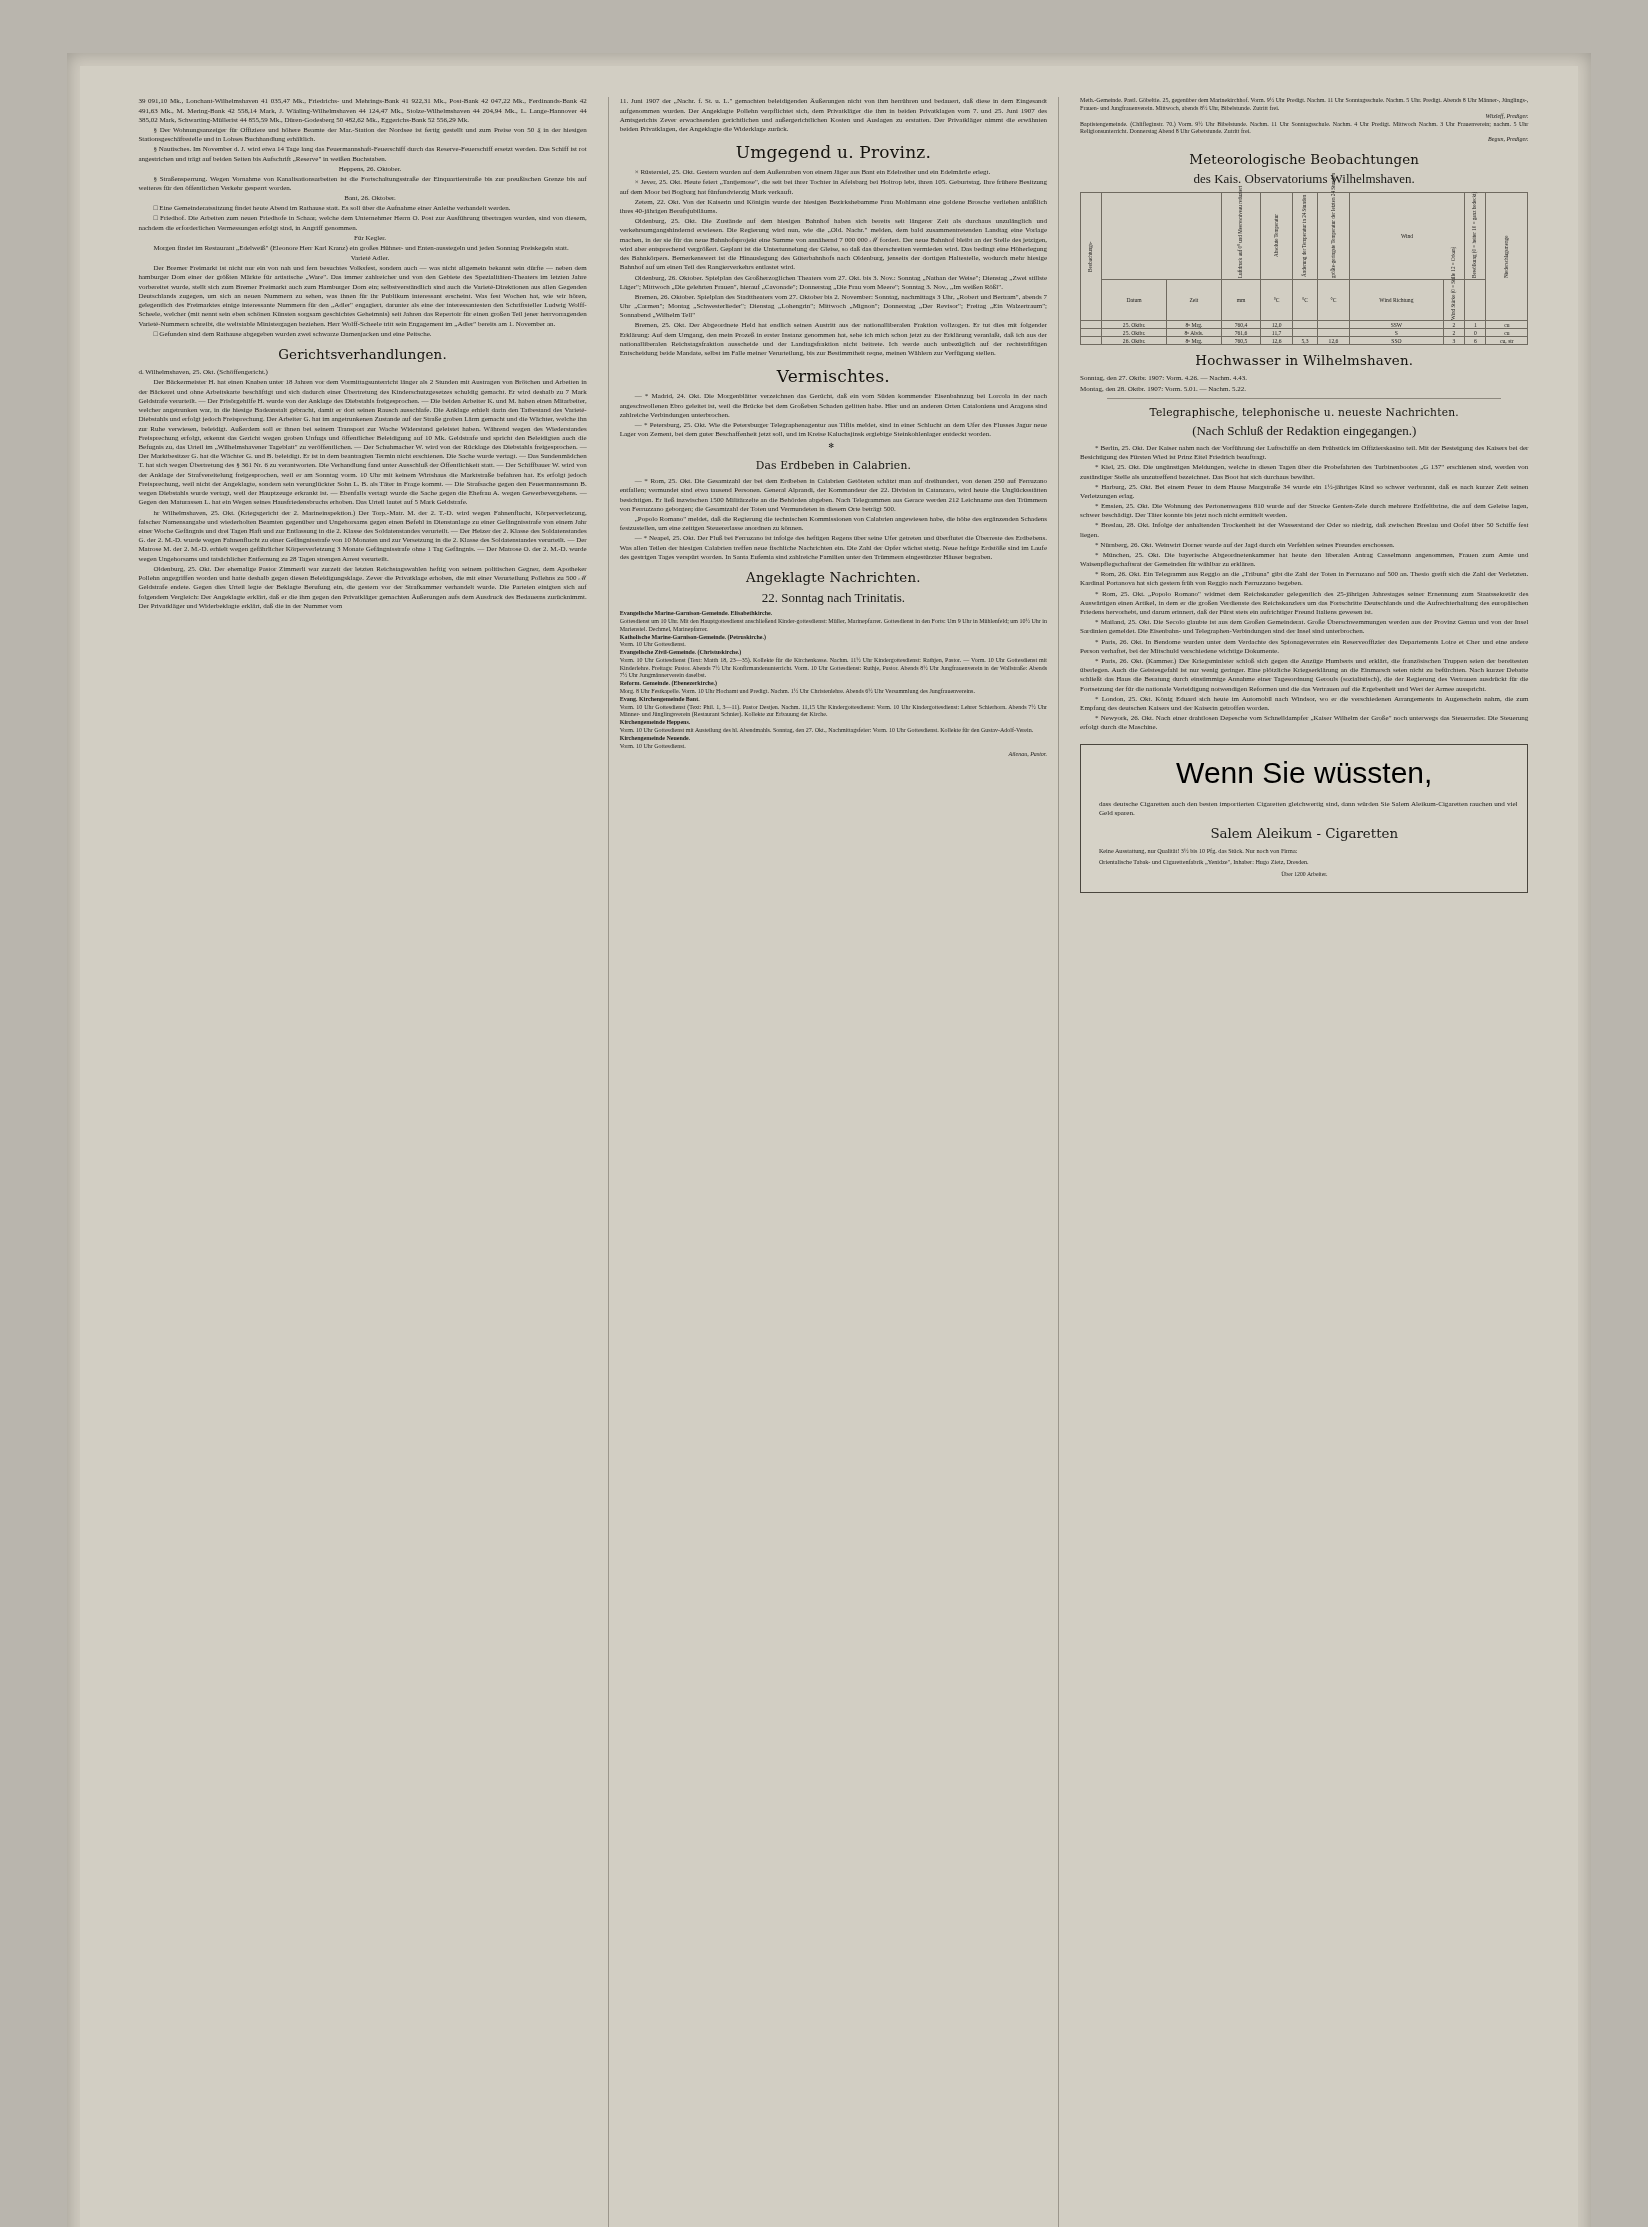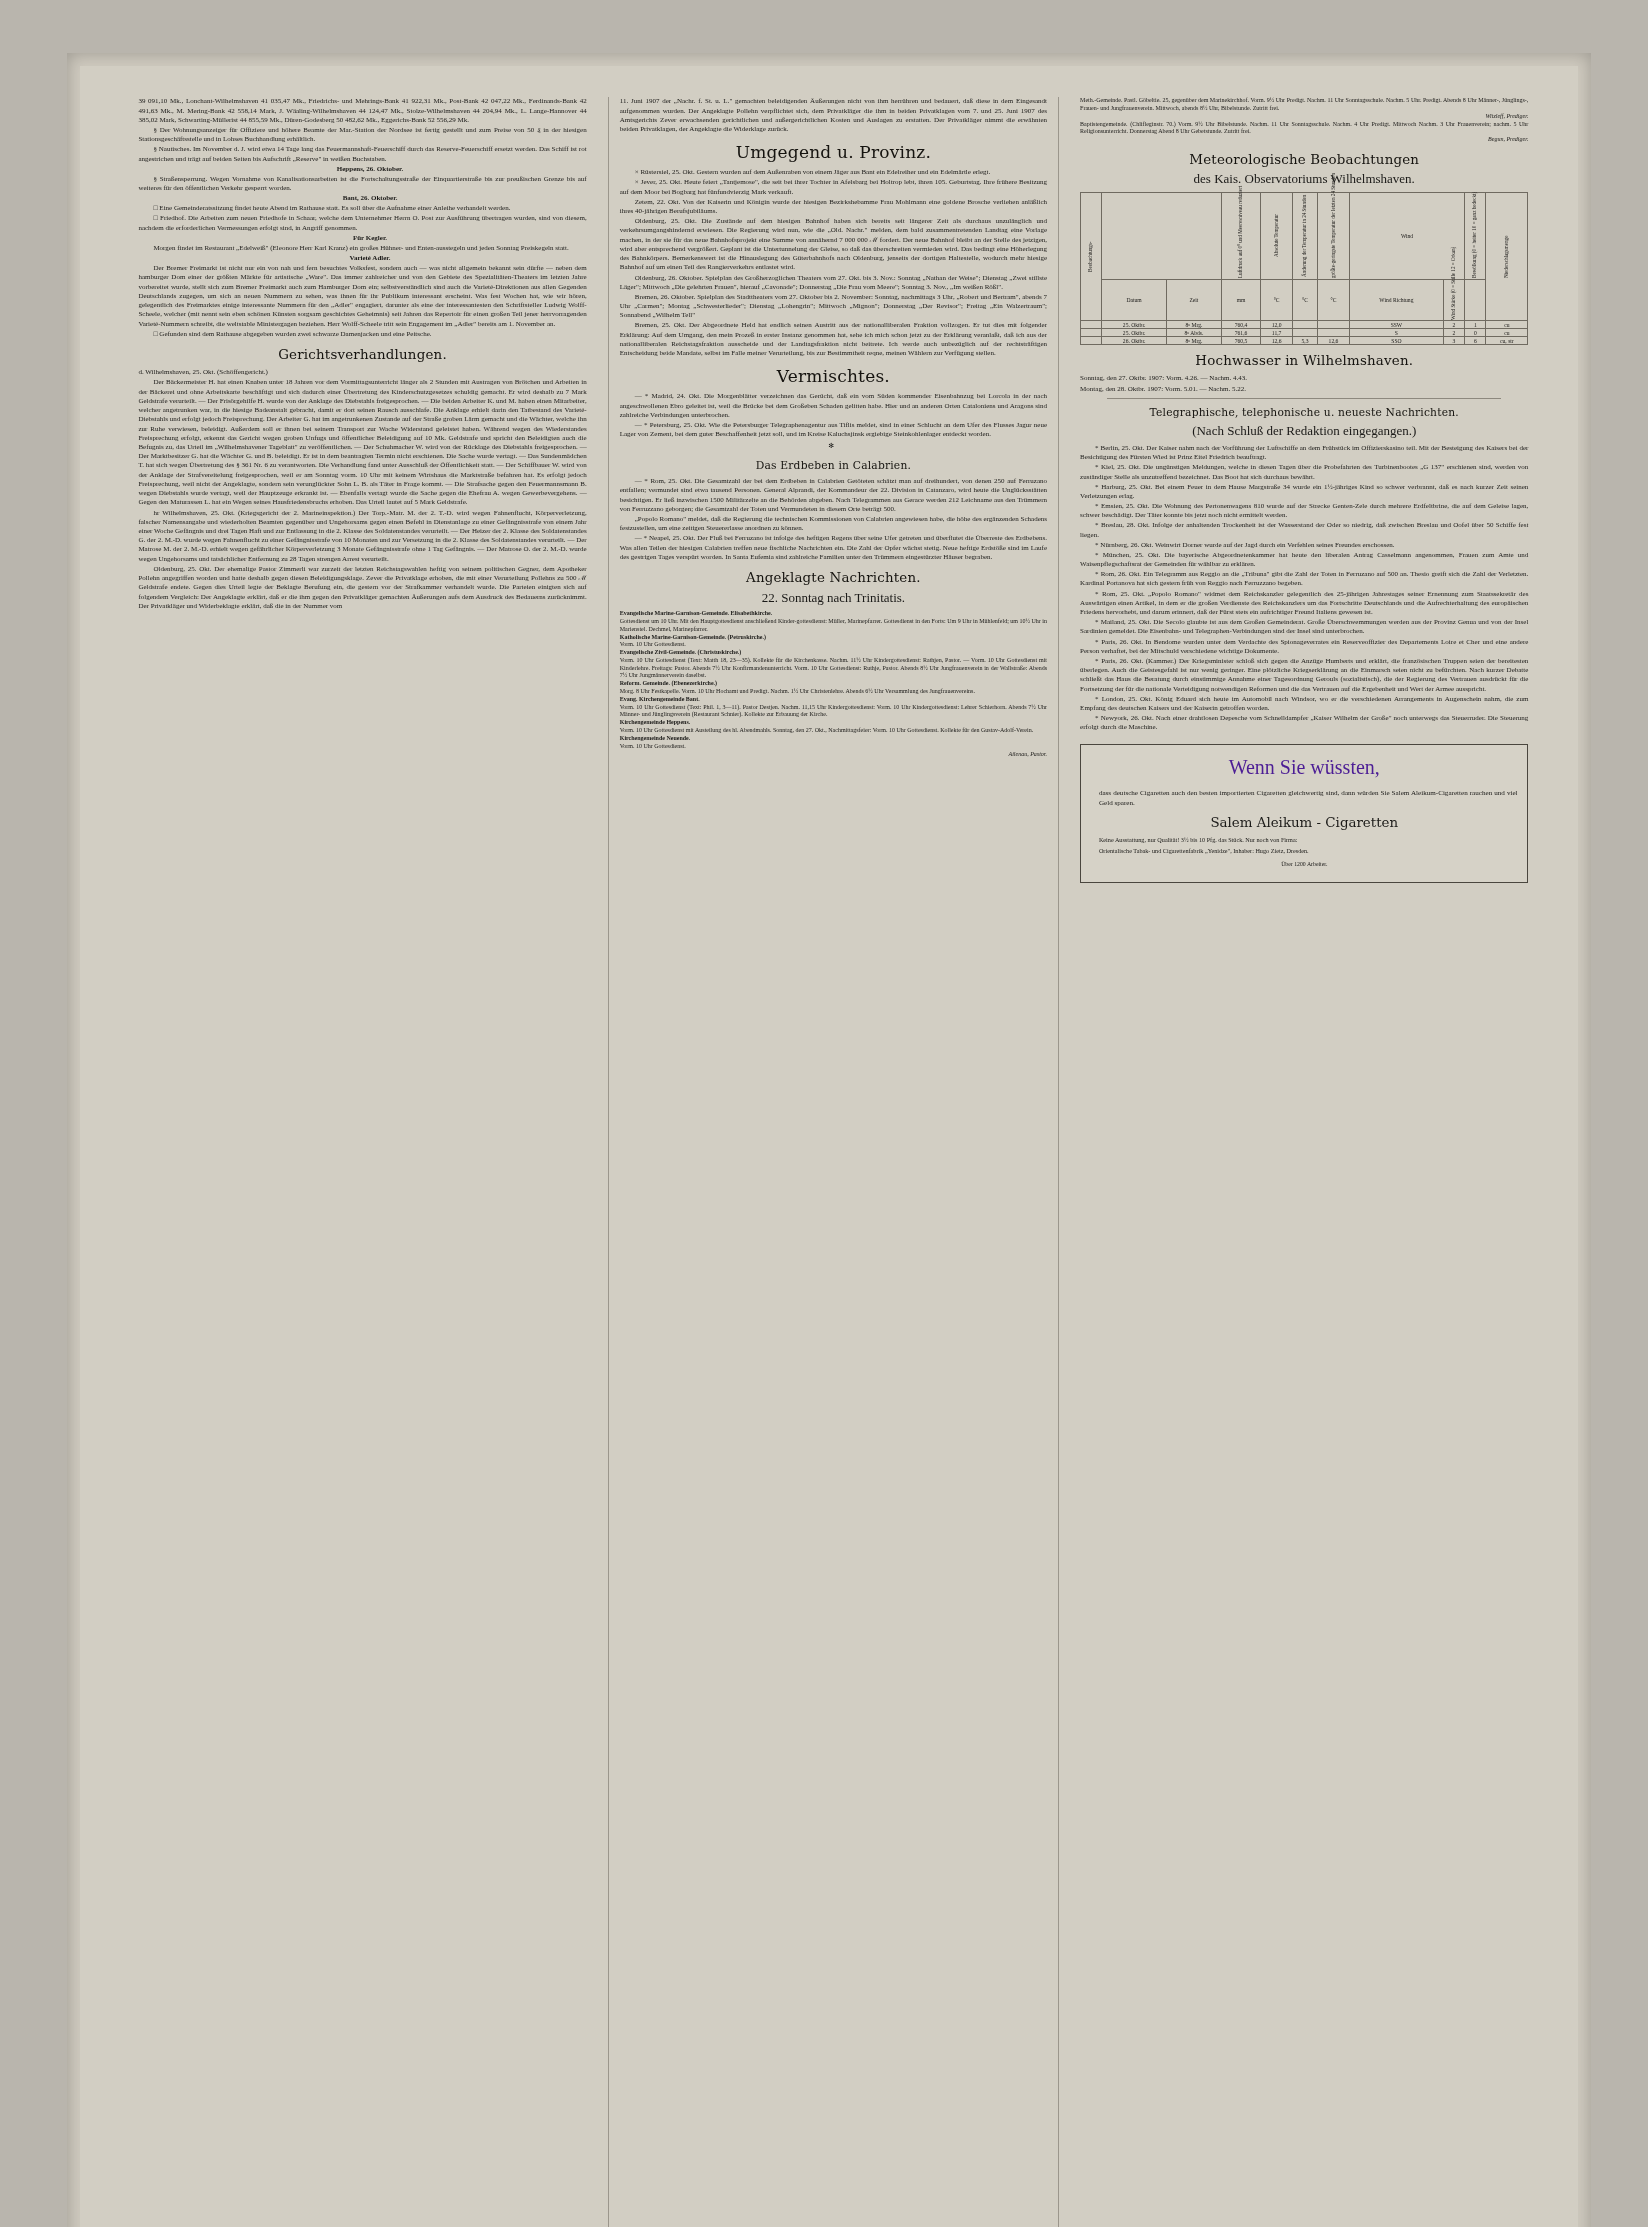--- a/index.html
+++ b/index.html
@@ -48,21 +48,21 @@
     color:#15130f;
   }
   .hdr.big { font-size:17px; }
   .hdr.sm { font-size:10.7px; }
   .sub {
     text-align:center;
     font-size:13px;
     margin:-2.7px 0 4.5px 0;
   }
   .ctr { text-align:center; }
-  .place { font-weight:bold; }
+  .place { font-weight:normal; }
   .rule {
     border:0; border-top:0.4px solid #8d887e;
     margin:4.5px 27px;
   }
   .star { text-align:center; letter-spacing:4.5px; margin:2.7px 0 1.8px; }
   .tbl {
     width:100%;
     border-collapse:collapse;
     font-size:5.6px;
     margin-top:2.7px;
@@ -82,26 +82,26 @@
     height:85px;
     margin:0 auto;
   }
   .adbox {
     border:1.3px double #4a463e;
     margin-top:11.6px;
     padding:11.6px 9.8px 13.4px;
     background:#d6d2c7;
   }
   .adbox .t1 {
-    font-family:Liberation Serif, serif;
-    font-size:20px;
+    font-family:Liberation Sans, sans-serif;
+    font-size:30px;
     text-align:center;
     line-height:1.05;
     margin-bottom:11.6px;
-    color:#4c1d95;
+    color:#000000;
   }
   .adbox p { font-size:7.1px; text-indent:0; margin-bottom:2.7px;margin-left:8px; }
   .adbox .t2 {
     font-family:"DejaVu Serif", serif;
     font-size:13.4px;
     text-align:center;
     margin:6.2px 0 4.5px;
   }
   .adbox .small { font-size:6.2px; }
   .adbox .tiny { font-size:5.8px; text-align:center; margin-top:5.3px; }

